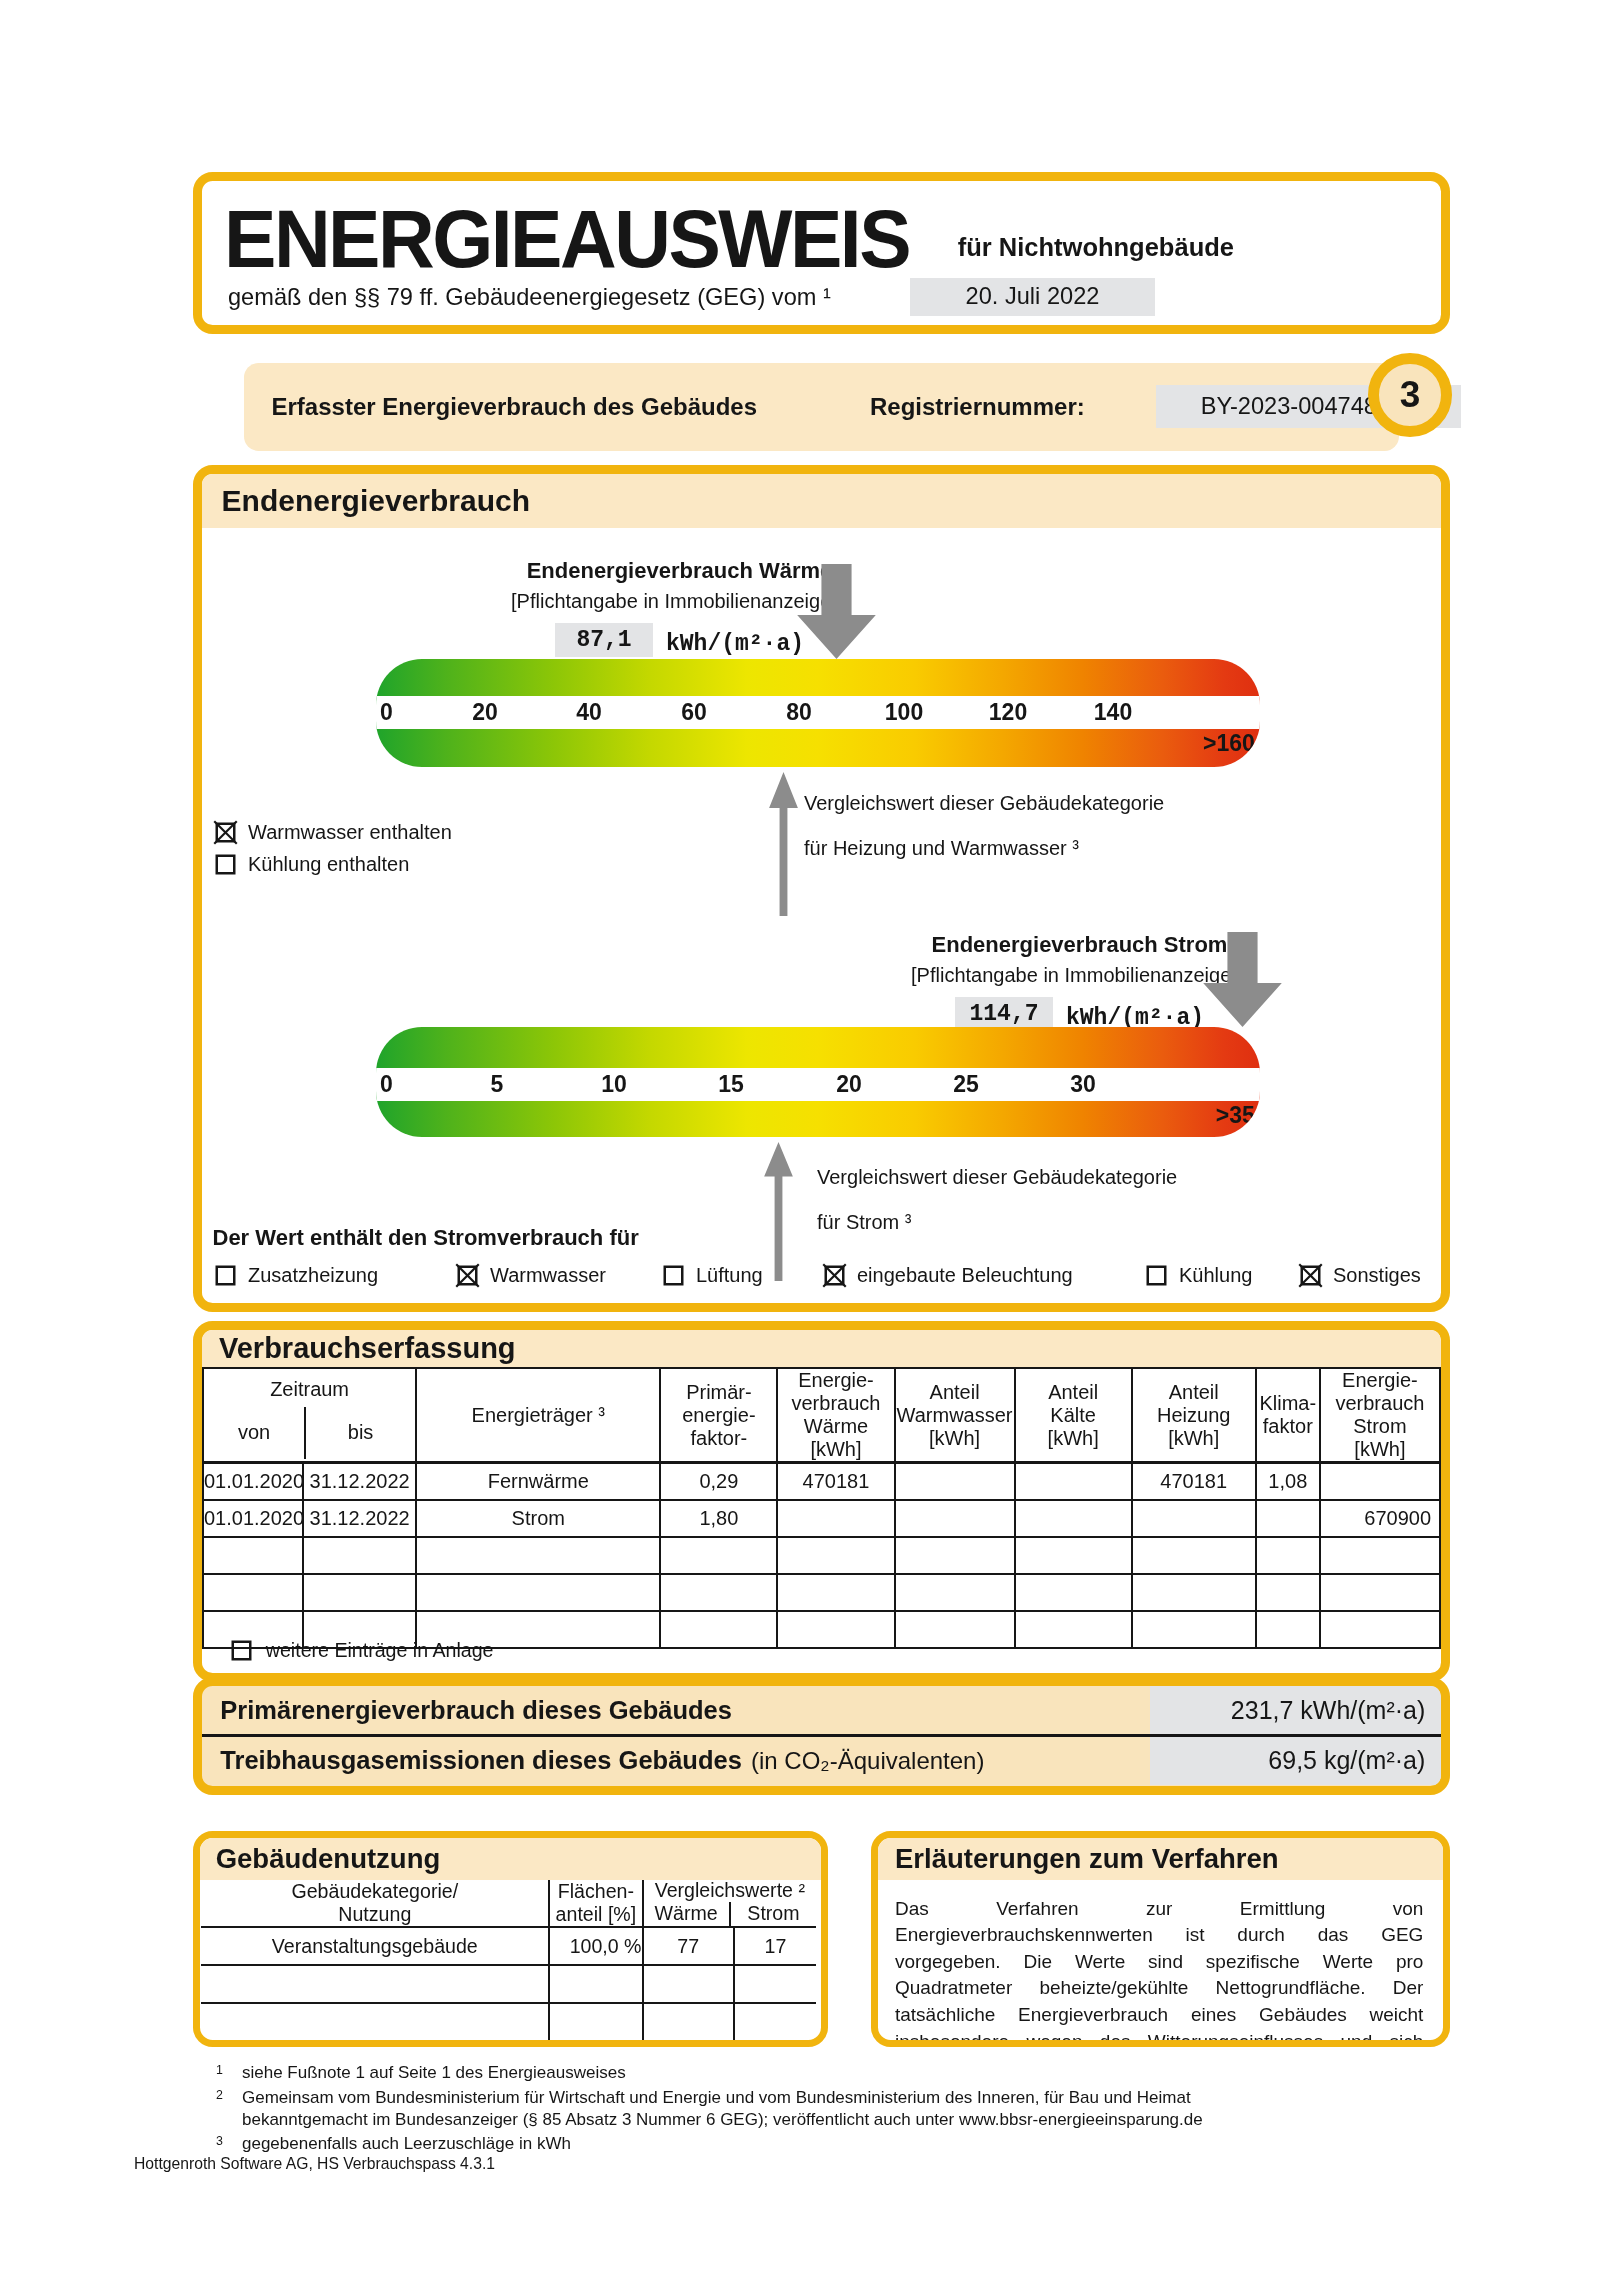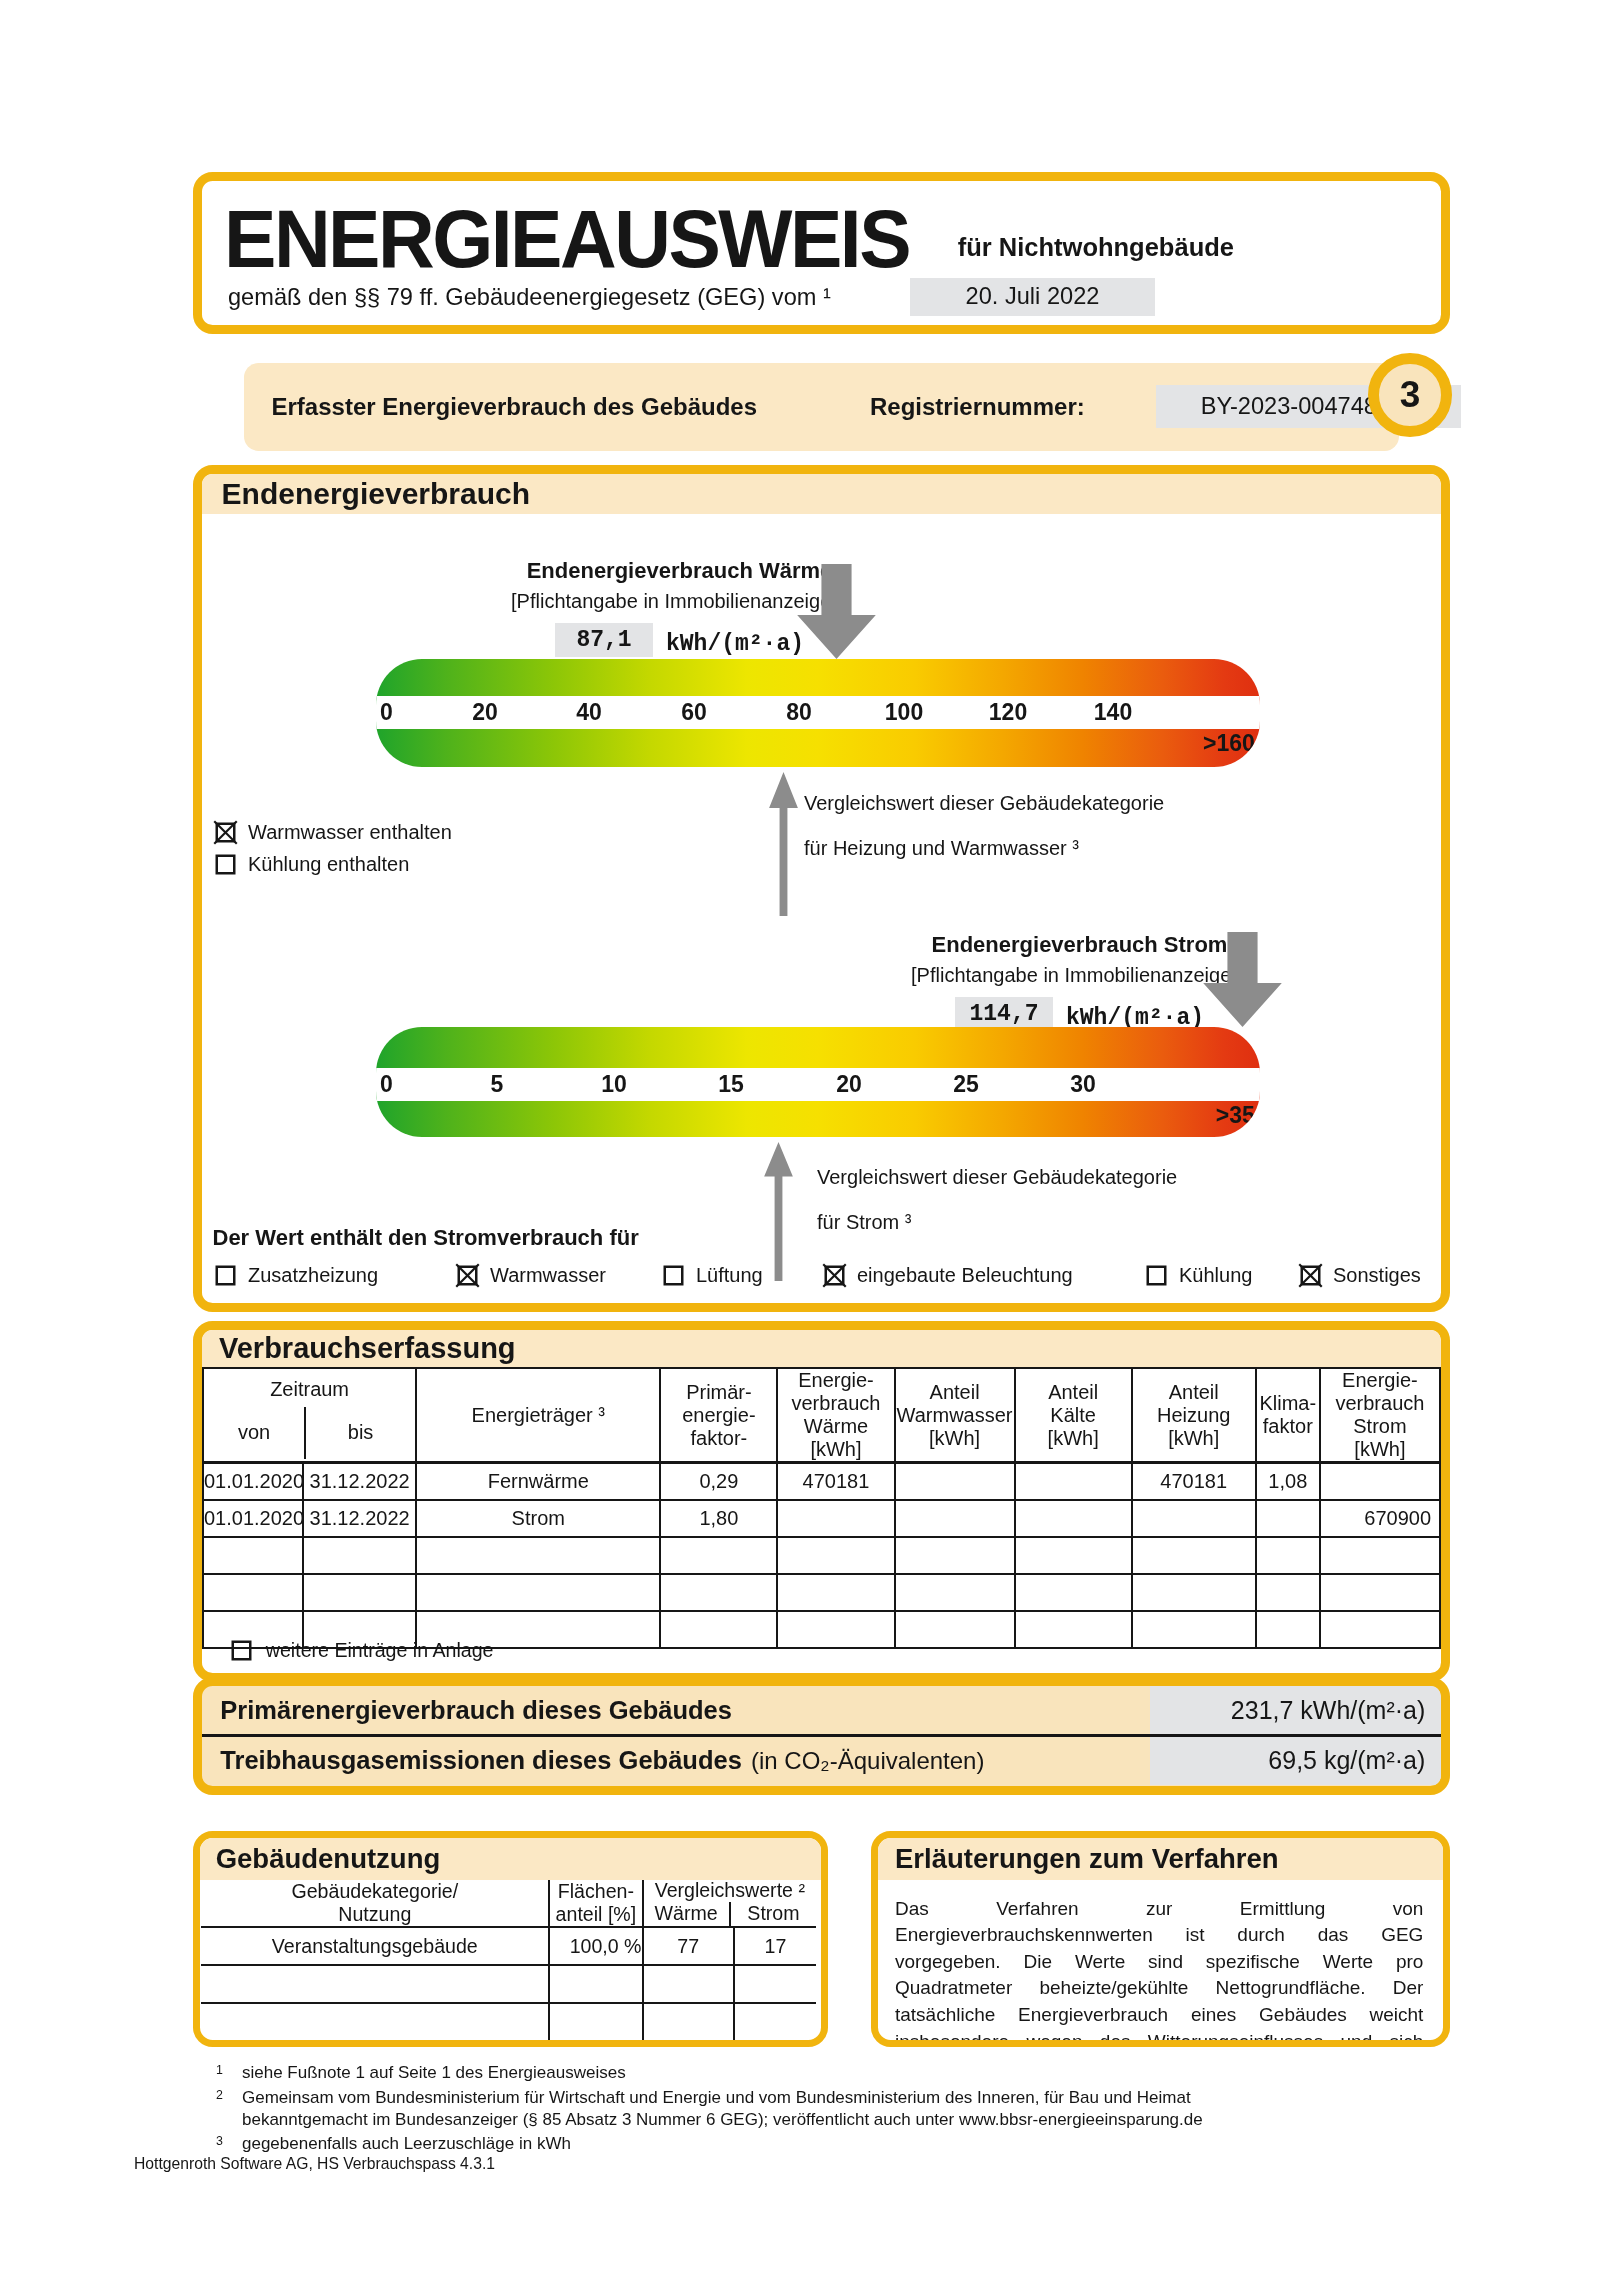--- a/index.html
+++ b/index.html
@@ -30,21 +30,21 @@
   .meta-reg-label{position:absolute;left:626px;top:0;height:100%;display:flex;align-items:center;font-size:24px;font-weight:bold;}
   .reg-field{position:absolute;left:912px;top:21.6px;width:305px;height:43px;font-size:23.6px;}
   .page-circle{position:absolute;left:1368px;top:353px;width:84px;height:84px;box-sizing:border-box;
     border:11.8px solid var(--yellow);border-radius:50%;background:var(--peach-deep);
     display:flex;align-items:center;justify-content:center;font-size:37px;font-weight:bold;}
   
   .box{position:absolute;box-sizing:border-box;border:9.8px solid var(--yellow);border-radius:19.6px;background:#fff;overflow:hidden;}
   .strip{background:var(--peach);font-weight:bold;display:flex;align-items:center;}
   
   .end-box{left:193px;top:465px;width:1257px;height:847px;}
-  .end-box .strip{height:40px;font-size:30px;padding-left:19.6px;}
+  .end-box .strip{height:54px;font-size:30px;padding-left:19.6px;}
   .lbl-block{position:absolute;width:393px;text-align:center;}
   .lbl-waerme{left:281px;top:84px;}
   .lbl-strom{left:681px;top:458px;}
   .lb-title{font-size:22px;font-weight:bold;}
   .lb-note{font-size:20px;margin-top:5.9px;}
   .lb-valrow{margin-top:10.5px;display:flex;align-items:flex-end;justify-content:center;gap:13px;font-family:Liberation Mono, monospace;}
   .val-field{width:98px;height:34px;font-size:23px;font-weight:bold;}
   .lb-unit{font-size:23px;font-weight:bold;}
   .scale-bar{position:absolute;left:174px;width:884px;border-radius:46px;overflow:hidden;
     background:linear-gradient(90deg,#1FA42B,#8CC607 20%,#EDE600 45%,#F9CB00 62%,#EF8300 80%,#DF2F10);}

